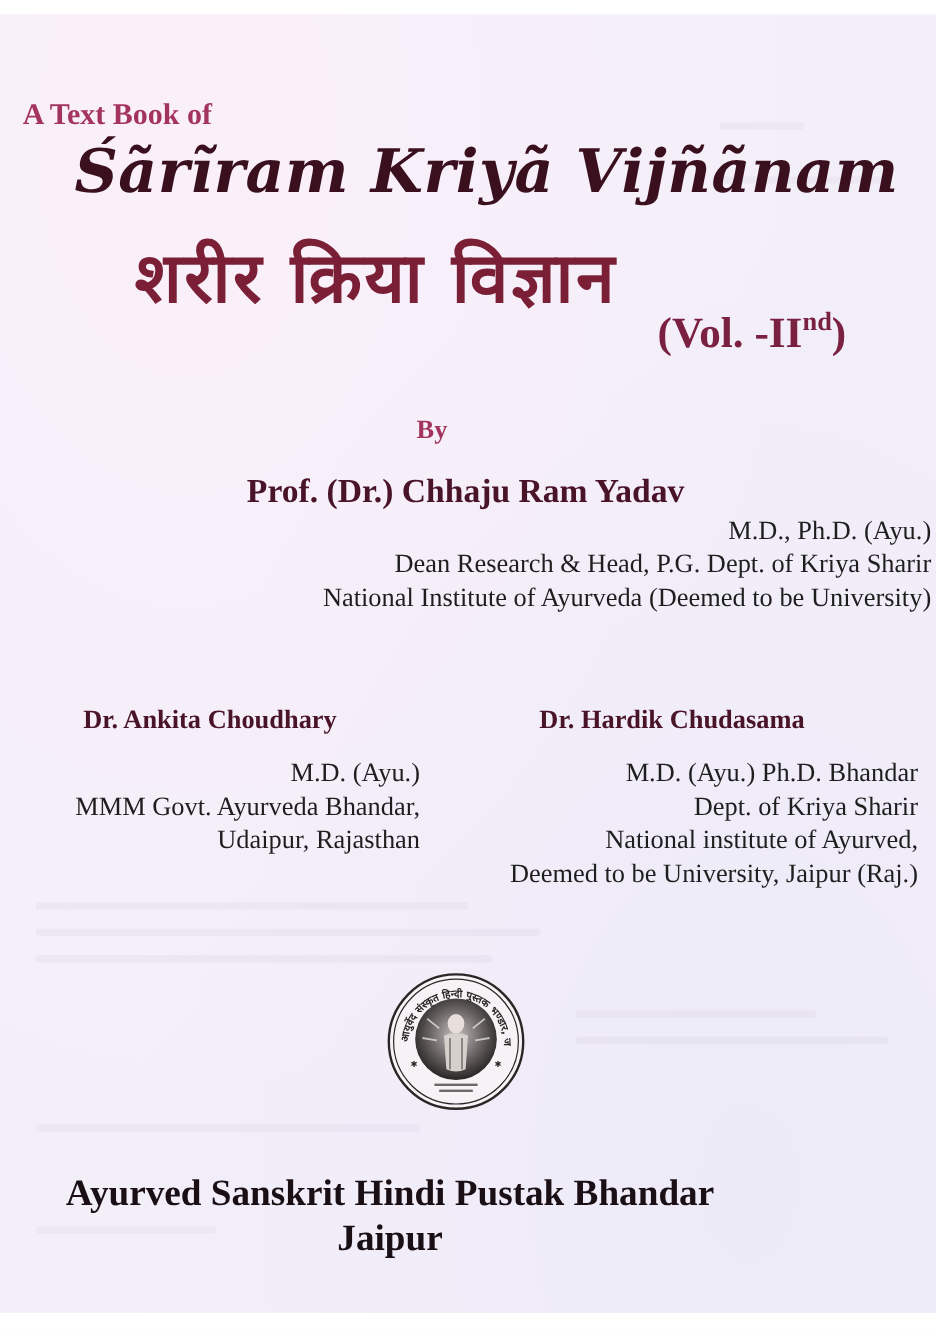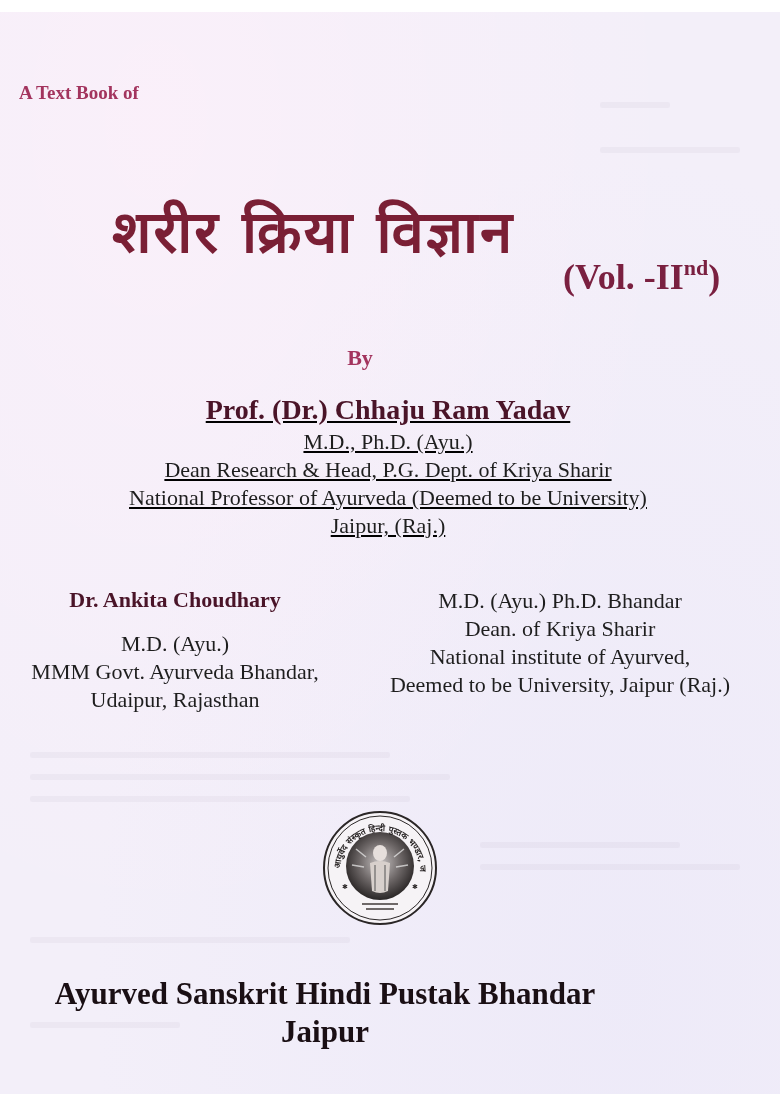--- a/index.html
+++ b/index.html
@@ -29,21 +29,21 @@
     position: absolute;
     height: 6px;
     background: rgba(150,140,160,0.08);
     border-radius: 2px;
   }
   .abs { position: absolute; }
   .subtitle {
     left: 19px;
     top: 70px;
     font-weight: bold;
-    font-size: 19px;
+    font-size: 25px;
     color: #a3345e;
     letter-spacing: 0;
   }
   .title-en {
     left: 62px;
     top: 101px;
     font-family: "DejaVu Serif", "Liberation Serif", serif;
     font-weight: bold;
     font-style: italic;
     font-size: 50px;
@@ -55,21 +55,21 @@
     left: 112px;
     top: 178px;
     font-family: "DejaVu Sans", sans-serif;
     font-weight: bold;
     font-size: 58px;
     color: #7a1f35;
     white-space: nowrap;
     letter-spacing: 2px;
   }
   .vol {
-    left: 563px;
+    left: 548px;
     top: 244px;
     font-weight: bold;
     font-size: 36px;
     color: #7a2040;
     white-space: nowrap;
   }
   .vol sup {
     font-size: 22px;
     vertical-align: 14px;
     line-height: 0;
@@ -80,33 +80,33 @@
     top: 333px;
     text-align: center;
     font-weight: bold;
     font-size: 22px;
     color: #a3345e;
   }
   .center-block {
     left: 0;
     width: 776px;
     text-align: center;
-    text-decoration: underline;
   }
   .author-name {
     font-weight: bold;
     font-size: 27px;
     color: #4a1428;
     white-space: nowrap;
   }
   .line {
     font-size: 22px;
     color: #1e1e1e;
     line-height: 28px;
     white-space: nowrap;
+    text-align: right;
   }
   .col {
     text-align: center;
   }
   .col-left { left: 0; width: 350px; top: 575px; }
   .col-right { left: 355px; width: 410px; top: 575px; }
   .col .author-name { margin-bottom: 17px; font-size: 22px; }
   .logo {
     left: 318px;
     top: 797px;
@@ -135,45 +135,46 @@
   <div class="bleed" style="left:30px;top:740px;width:360px;"></div>
   <div class="bleed" style="left:30px;top:762px;width:420px;"></div>
   <div class="bleed" style="left:30px;top:784px;width:380px;"></div>
   <div class="bleed" style="left:480px;top:830px;width:200px;"></div>
   <div class="bleed" style="left:480px;top:852px;width:260px;"></div>
   <div class="bleed" style="left:30px;top:925px;width:320px;"></div>
   <div class="bleed" style="left:30px;top:1010px;width:150px;"></div>
 
   <div class="abs subtitle">A Text Book of</div>
 
+  <div class="abs title-en">Śãrĩram Kriyã Vijñãnam</div>
 
   <div class="abs title-hi">शरीर क्रिया विज्ञान</div>
 
   <div class="abs vol"><span>(Vol. -II</span><sup>nd</sup><span>)</span></div>
 
   <div class="abs by">By</div>
 
   <div class="abs center-block" style="top:382px;">
     <div class="author-name" style="font-size:28px;margin-bottom:2px;">Prof. (Dr.) Chhaju Ram Yadav</div>
     <div class="line">M.D., Ph.D. (Ayu.)</div>
     <div class="line">Dean Research &amp; Head, P.G. Dept. of Kriya Sharir</div>
-    <div class="line">National Professor of Ayurveda (Deemed to be University)</div>
-    <div class="line">Jaipur, (Raj.)</div>
+    <div class="line">National Institute of Ayurveda (Deemed to be University)</div>
   </div>
 
   <div class="abs col col-left">
     <div class="author-name">Dr. Ankita Choudhary</div>
     <div class="line">M.D. (Ayu.)</div>
     <div class="line">MMM Govt. Ayurveda Bhandar,</div>
     <div class="line">Udaipur, Rajasthan</div>
   </div>
 
   <div class="abs col col-right">
+    <div class="author-name">Dr. Hardik Chudasama</div>
     <div class="line">M.D. (Ayu.) Ph.D. Bhandar</div>
-    <div class="line">Dean. of Kriya Sharir</div>
+    <div class="line">Dept. of Kriya Sharir</div>
     <div class="line">National institute of Ayurved,</div>
     <div class="line">Deemed to be University, Jaipur (Raj.)</div>
   </div>
 
   <div class="abs logo">
     <svg width="124" height="118" viewBox="0 0 124 118">
       <defs>
         <radialGradient id="g1" cx="50%" cy="45%" r="55%">
           <stop offset="0%" stop-color="#c9c4c4"></stop>
           <stop offset="55%" stop-color="#6e6868"></stop>

